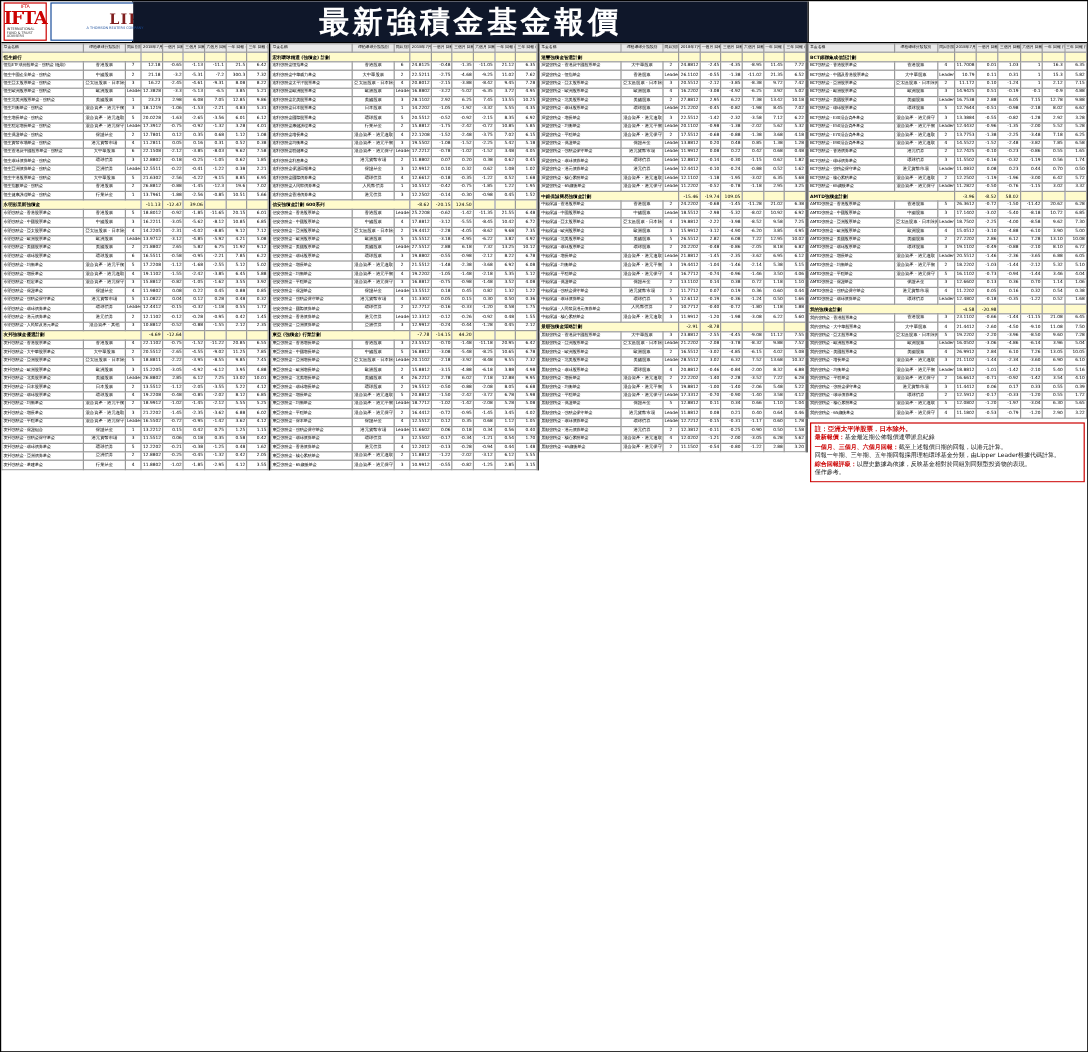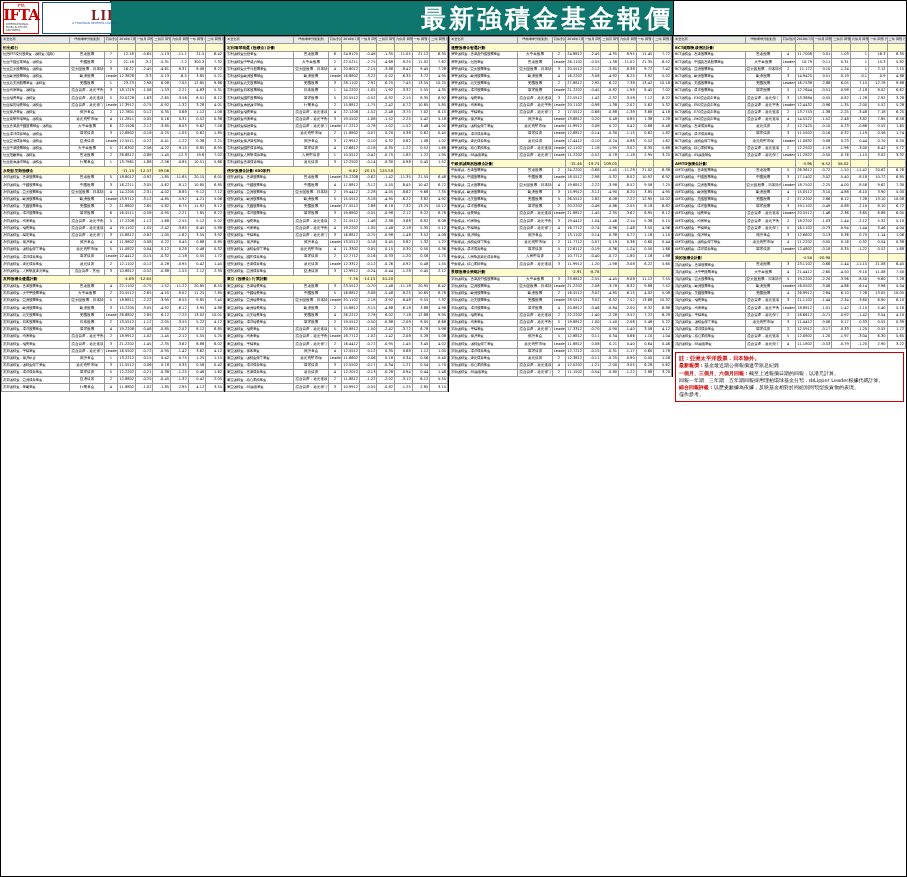--- a/index.html
+++ b/index.html
@@ -9,21 +9,21 @@
   
   .masthead{display:flex;align-items:stretch;height:34px;border-bottom:1px solid #000;}
   .logo-box{width:110px;display:flex;align-items:center;gap:3px;padding:1px 2px;box-sizing:border-box;border-right:1px solid #000;}
   .ifta{width:34px;height:30px;background:#ffffff;border:1px solid #c00;display:flex;flex-direction:column;align-items:center;justify-content:center;line-height:1;}
   .ifta .t1{font-size:4px;color:#c00;letter-spacing:-0.3px;}
   .ifta .t2{font-size:15px;font-weight:bold;color:#c00;font-family:"DejaVu Serif","Liberation Serif",serif;letter-spacing:-1px;}
   .ifta .t3{font-size:3.2px;color:#333;transform:scale(.9);}
   .lipper{flex:1;height:30px;background:#fff;border:1px solid #1b4f9c;display:flex;flex-direction:column;align-items:center;justify-content:center;line-height:1;}
   .lipper .l1{font-size:12px;font-weight:bold;color:#7f1d1d;letter-spacing:1px;font-family:"DejaVu Serif","Liberation Serif",serif;margin-left:48px;}
   .lipper .l2{font-size:3.4px;color:#1b4f9c;transform:scale(.85);}
-  .title-box{flex:1;background:#0f766e;display:flex;align-items:center;justify-content:flex-end;}
+  .title-box{flex:1;background:#0f172a;display:flex;align-items:center;justify-content:center;}
   .title-box .maintitle{color:#ffffff;font-size:25px;font-weight:bold;letter-spacing:3px;font-family:"DejaVu Sans","Liberation Sans",sans-serif;}
   .source-box{width:205px;background:#0d2f8f;color:#fff;display:flex;align-items:center;justify-content:flex-start;font-size:9px;padding-left:6px;box-sizing:border-box;}
   .right-head{width:233px;border-left:1px solid #000;box-sizing:border-box;}
 
   
   .cols{display:flex;align-items:flex-start;height:843px;}
   .col{box-sizing:border-box;border-right:1px solid #000;overflow:hidden;}
   .col-1{width:224px;}
   .col-2{width:224px;}
   .col-3{width:224px;}

